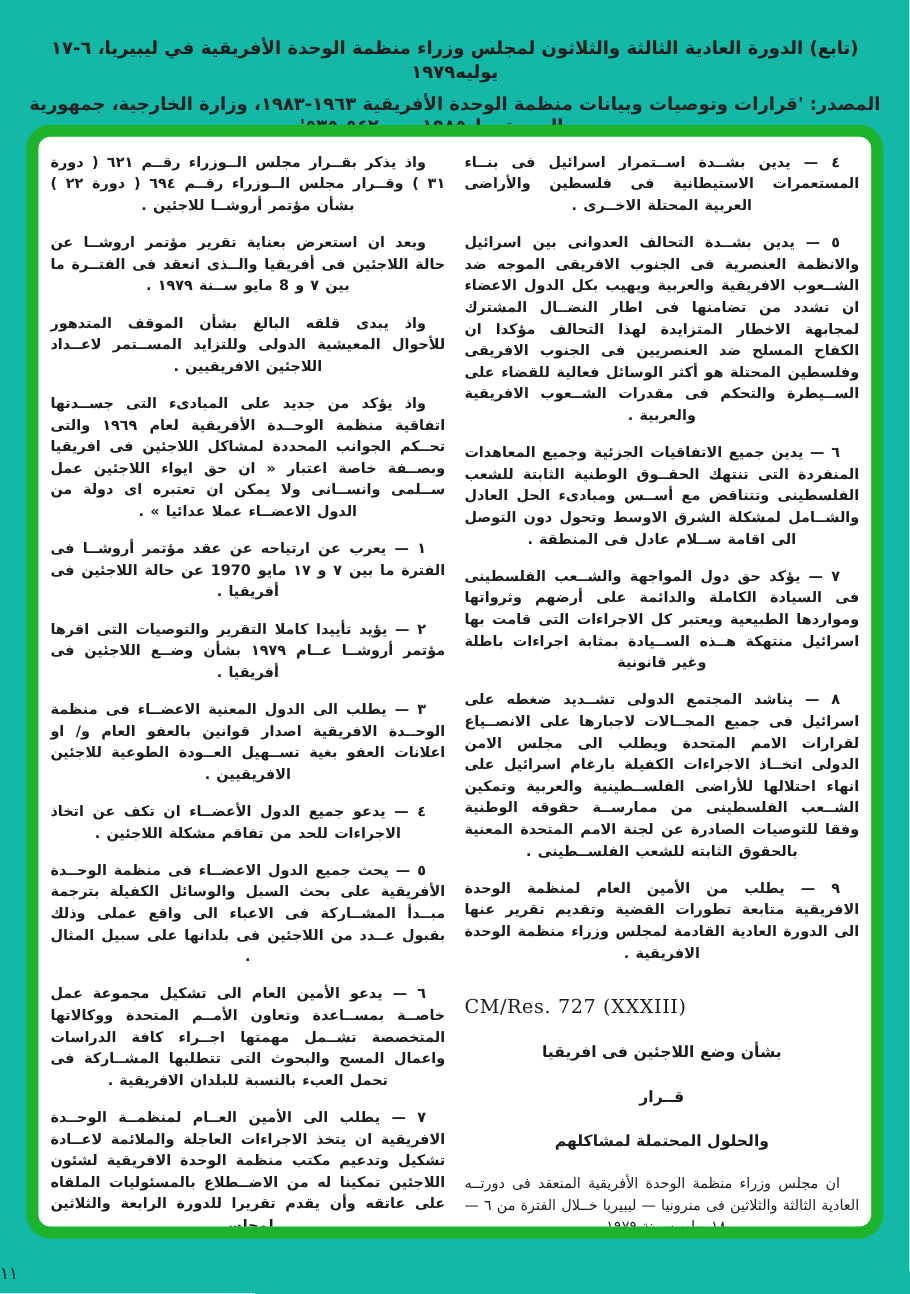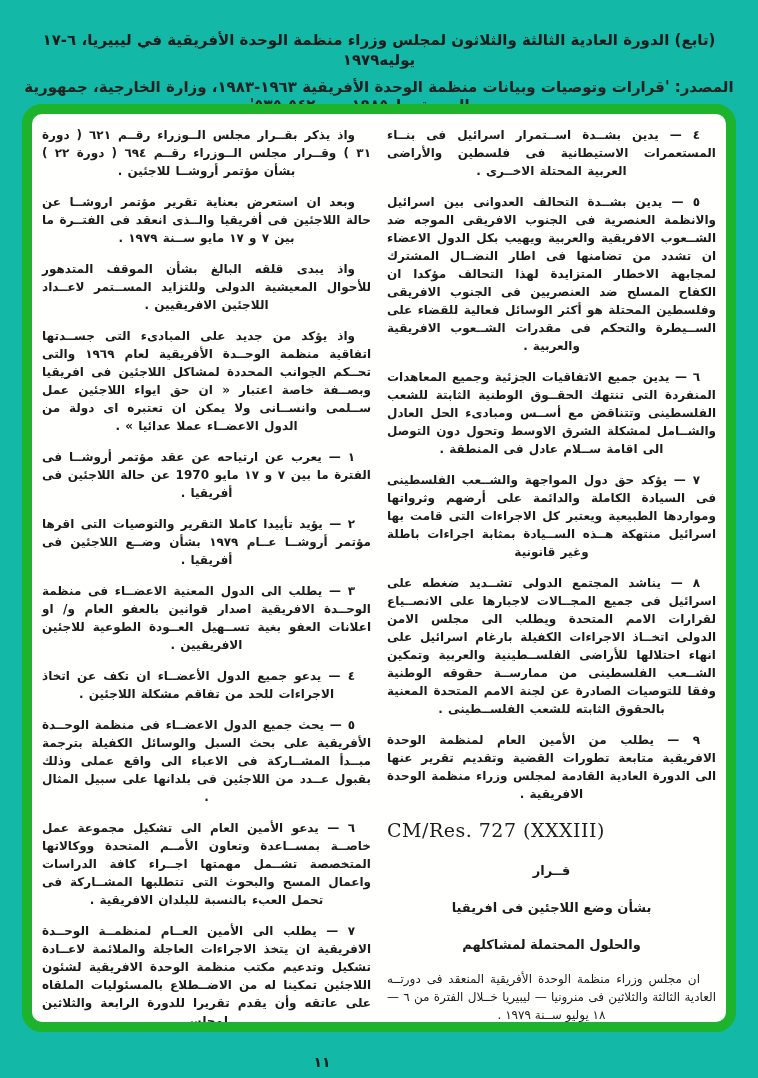--- a/index.html
+++ b/index.html
@@ -79,39 +79,39 @@
     line-height: 1.5;
     text-align: justify;
     text-align-last: center;
     text-indent: 16px;
     margin: 18px 0 0 0;
   }
   .resolution-ref {
     direction: ltr;
     text-align: left;
     font-family: "DejaVu Serif", serif;
-    font-size: 19px;
-    margin: 16px 0 6px 0;
+    font-size: 16px;
+    margin: 26px 0 6px 0;
     letter-spacing: 0.5px;
   }
   .heading {
     font-size: 13px;
     font-weight: bold;
     text-align: center;
     margin: 22px 0 0 0;
   }
   
   .page-number {
     position: absolute;
     left: 0;
     bottom: 8px;
     width: 644px;
-    text-align: center;
+    text-align: left;
     font-size: 14px;
-    font-weight: bold;
+    font-weight: normal;
     direction: rtl;
   }
 </style>
 </head>
 <body>
 
 <div class="page">
 
   <div class="header">
     <div class="session-title">(تابع) الدورة العادية الثالثة والثلاثون لمجلس وزراء منظمة الوحدة الأفريقية في ليبيريا، ٦-١٧ يوليه١٩٧٩</div>
@@ -122,29 +122,29 @@
     <div class="cols">
 
       <div class="col">
         <p class="body">٤ — يدين بشــدة اســتمرار اسرائيل فى بنــاء المستعمرات الاستيطانية فى فلسطين والأراضى العربية المحتلة الاخــرى .</p>
         <p class="body">٥ — يدين بشــدة التحالف العدوانى بين اسرائيل والانظمة العنصرية فى الجنوب الافريقى الموجه ضد الشــعوب الافريقية والعربية ويهيب بكل الدول الاعضاء ان تشدد من تضامنها فى اطار النضــال المشترك لمجابهة الاخطار المتزايدة لهذا التحالف مؤكدا ان الكفاح المسلح ضد العنصريين فى الجنوب الافريقى وفلسطين المحتلة هو أكثر الوسائل فعالية للقضاء على الســيطرة والتحكم فى مقدرات الشــعوب الافريقية والعربية .</p>
         <p class="body">٦ — يدين جميع الاتفاقيات الجزئية وجميع المعاهدات المنفردة التى تنتهك الحقــوق الوطنية الثابتة للشعب الفلسطينى وتتناقض مع أســس ومبادىء الحل العادل والشــامل لمشكلة الشرق الاوسط وتحول دون التوصل الى اقامة ســلام عادل فى المنطقة .</p>
         <p class="body">٧ — يؤكد حق دول المواجهة والشــعب الفلسطينى فى السيادة الكاملة والدائمة على أرضهم وثرواتها ومواردها الطبيعية ويعتبر كل الاجراءات التى قامت بها اسرائيل منتهكة هــذه الســيادة بمثابة اجراءات باطلة وغير قانونية</p>
         <p class="body">٨ — يناشد المجتمع الدولى تشــديد ضغطه على اسرائيل فى جميع المجــالات لاجبارها على الانصــياع لقرارات الامم المتحدة ويطلب الى مجلس الامن الدولى اتخــاذ الاجراءات الكفيلة بارغام اسرائيل على انهاء احتلالها للأراضى الفلســطينية والعربية وتمكين الشــعب الفلسطينى من ممارســة حقوقه الوطنية وفقا للتوصيات الصادرة عن لجنة الامم المتحدة المعنية بالحقوق الثابته للشعب الفلســطينى .</p>
         <p class="body">٩ — يطلب من الأمين العام لمنظمة الوحدة الافريقية متابعة تطورات القضية وتقديم تقرير عنها الى الدورة العادية القادمة لمجلس وزراء منظمة الوحدة الافريقية .</p>
         <p class="resolution-ref">CM/Res. 727 (XXXIII)</p>
+        <p class="heading">بشأن وضع اللاجئين فى افريقيا</p>
         <p class="heading">قــرار</p>
-        <p class="heading">بشأن وضع اللاجئين فى افريقيا</p>
         <p class="heading">والحلول المحتملة لمشاكلهم</p>
         <p class="closing">ان مجلس وزراء منظمة الوحدة الأفريقية المنعقد فى دورتــه العادية الثالثة والثلاثين فى منرونيا — ليبيريا خــلال الفترة من ٦ — ١٨ يوليو ســنة ١٩٧٩ .</p>
       </div>
 
       <div class="col">
         <p class="body">واذ يذكر بقــرار مجلس الــوزراء رقــم ٦٢١ ( دورة ٣١ ) وقــرار مجلس الــوزراء رقــم ٦٩٤ ( دورة ٢٢ ) بشأن مؤتمر أروشــا للاجئين .</p>
-        <p class="body">وبعد ان استعرض بعناية تقرير مؤتمر اروشــا عن حالة اللاجئين فى أفريقيا والــذى انعقد فى الفتــرة ما بين ٧ و ١٧ مايو ســنة ١٩٧٩ .</p>
+        <p class="body">وبعد ان استعرض بعناية تقرير مؤتمر اروشــا عن حالة اللاجئين فى أفريقيا والــذى انعقد فى الفتــرة ما بين ٧ و 8 مايو ســنة ١٩٧٩ .</p>
         <p class="body">واذ يبدى قلقه البالغ بشأن الموقف المتدهور للأحوال المعيشية الدولى وللتزايد المســتمر لاعــداد اللاجئين الافريقيين .</p>
         <p class="body">واذ يؤكد من جديد على المبادىء التى جســدتها اتفاقية منظمة الوحــدة الأفريقية لعام ١٩٦٩ والتى تحــكم الجوانب المحددة لمشاكل اللاجئين فى افريقيا وبصــفة خاصة اعتبار « ان حق ايواء اللاجئين عمل ســلمى وانســانى ولا يمكن ان تعتبره اى دولة من الدول الاعضــاء عملا عدائيا » .</p>
         <p class="body">١ — يعرب عن ارتياحه عن عقد مؤتمر أروشــا فى الفترة ما بين ٧ و ١٧ مايو 1970 عن حالة اللاجئين فى أفريقيا .</p>
         <p class="body">٢ — يؤيد تأييدا كاملا التقرير والتوصيات التى اقرها مؤتمر أروشــا عــام ١٩٧٩ بشأن وضــع اللاجئين فى أفريقيا .</p>
         <p class="body">٣ — يطلب الى الدول المعنية الاعضــاء فى منظمة الوحــدة الافريقية اصدار قوانين بالعفو العام و/ او اعلانات العفو بغية تســهيل العــودة الطوعية للاجئين الافريقيين .</p>
         <p class="body">٤ — يدعو جميع الدول الأعضــاء ان تكف عن اتخاذ الاجراءات للحد من تفاقم مشكلة اللاجئين .</p>
         <p class="body">٥ — يحث جميع الدول الاعضــاء فى منظمة الوحــدة الأفريقية على بحث السبل والوسائل الكفيلة بترجمة مبــدأ المشــاركة فى الاعباء الى واقع عملى وذلك بقبول عــدد من اللاجئين فى بلدانها على سبيل المثال .</p>
         <p class="body">٦ — يدعو الأمين العام الى تشكيل مجموعة عمل خاصــة بمســاعدة وتعاون الأمــم المتحدة ووكالاتها المتخصصة تشــمل مهمتها اجــراء كافة الدراسات واعمال المسح والبحوث التى تتطلبها المشــاركة فى تحمل العبء بالنسبة للبلدان الافريقية .</p>
         <p class="body">٧ — يطلب الى الأمين العــام لمنظمــة الوحــدة الافريقية ان يتخذ الاجراءات العاجلة والملائمة لاعــادة تشكيل وتدعيم مكتب منظمة الوحدة الافريقية لشئون اللاجئين تمكينا له من الاضــطلاع بالمسئوليات الملقاه على عاتقه وأن يقدم تقريرا للدورة الرابعة والثلاثين لمجلس</p>
       </div>

